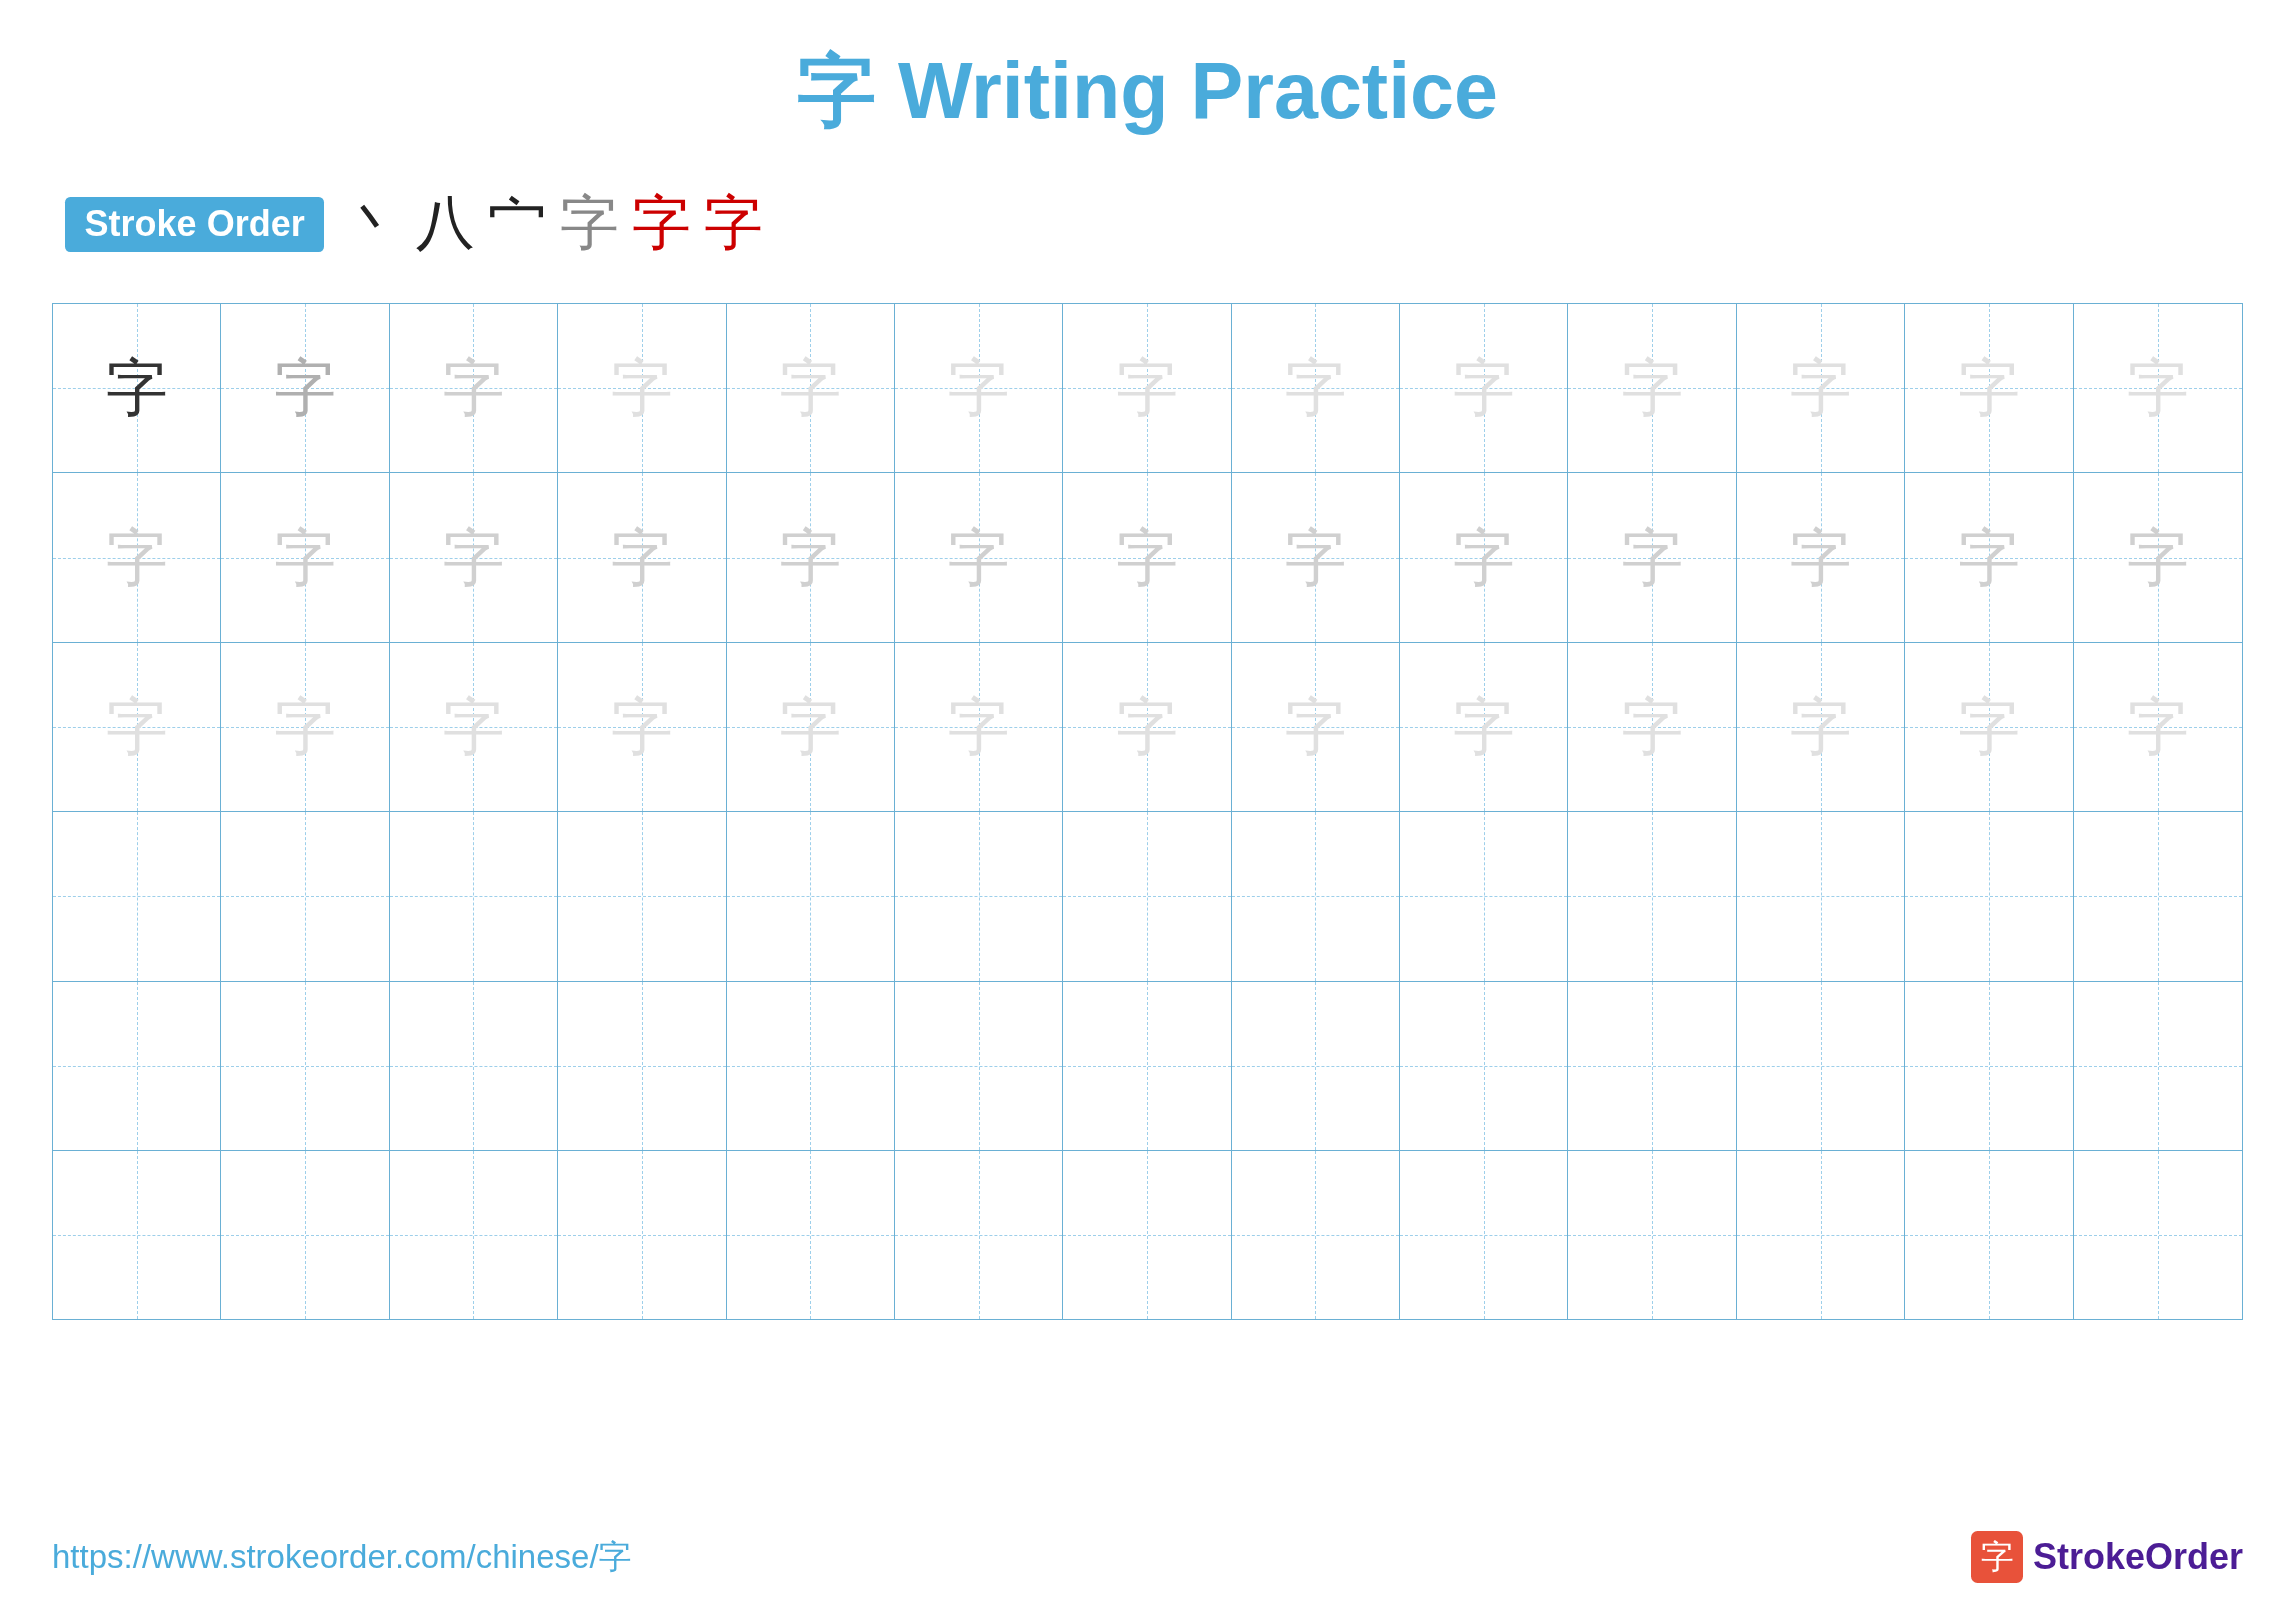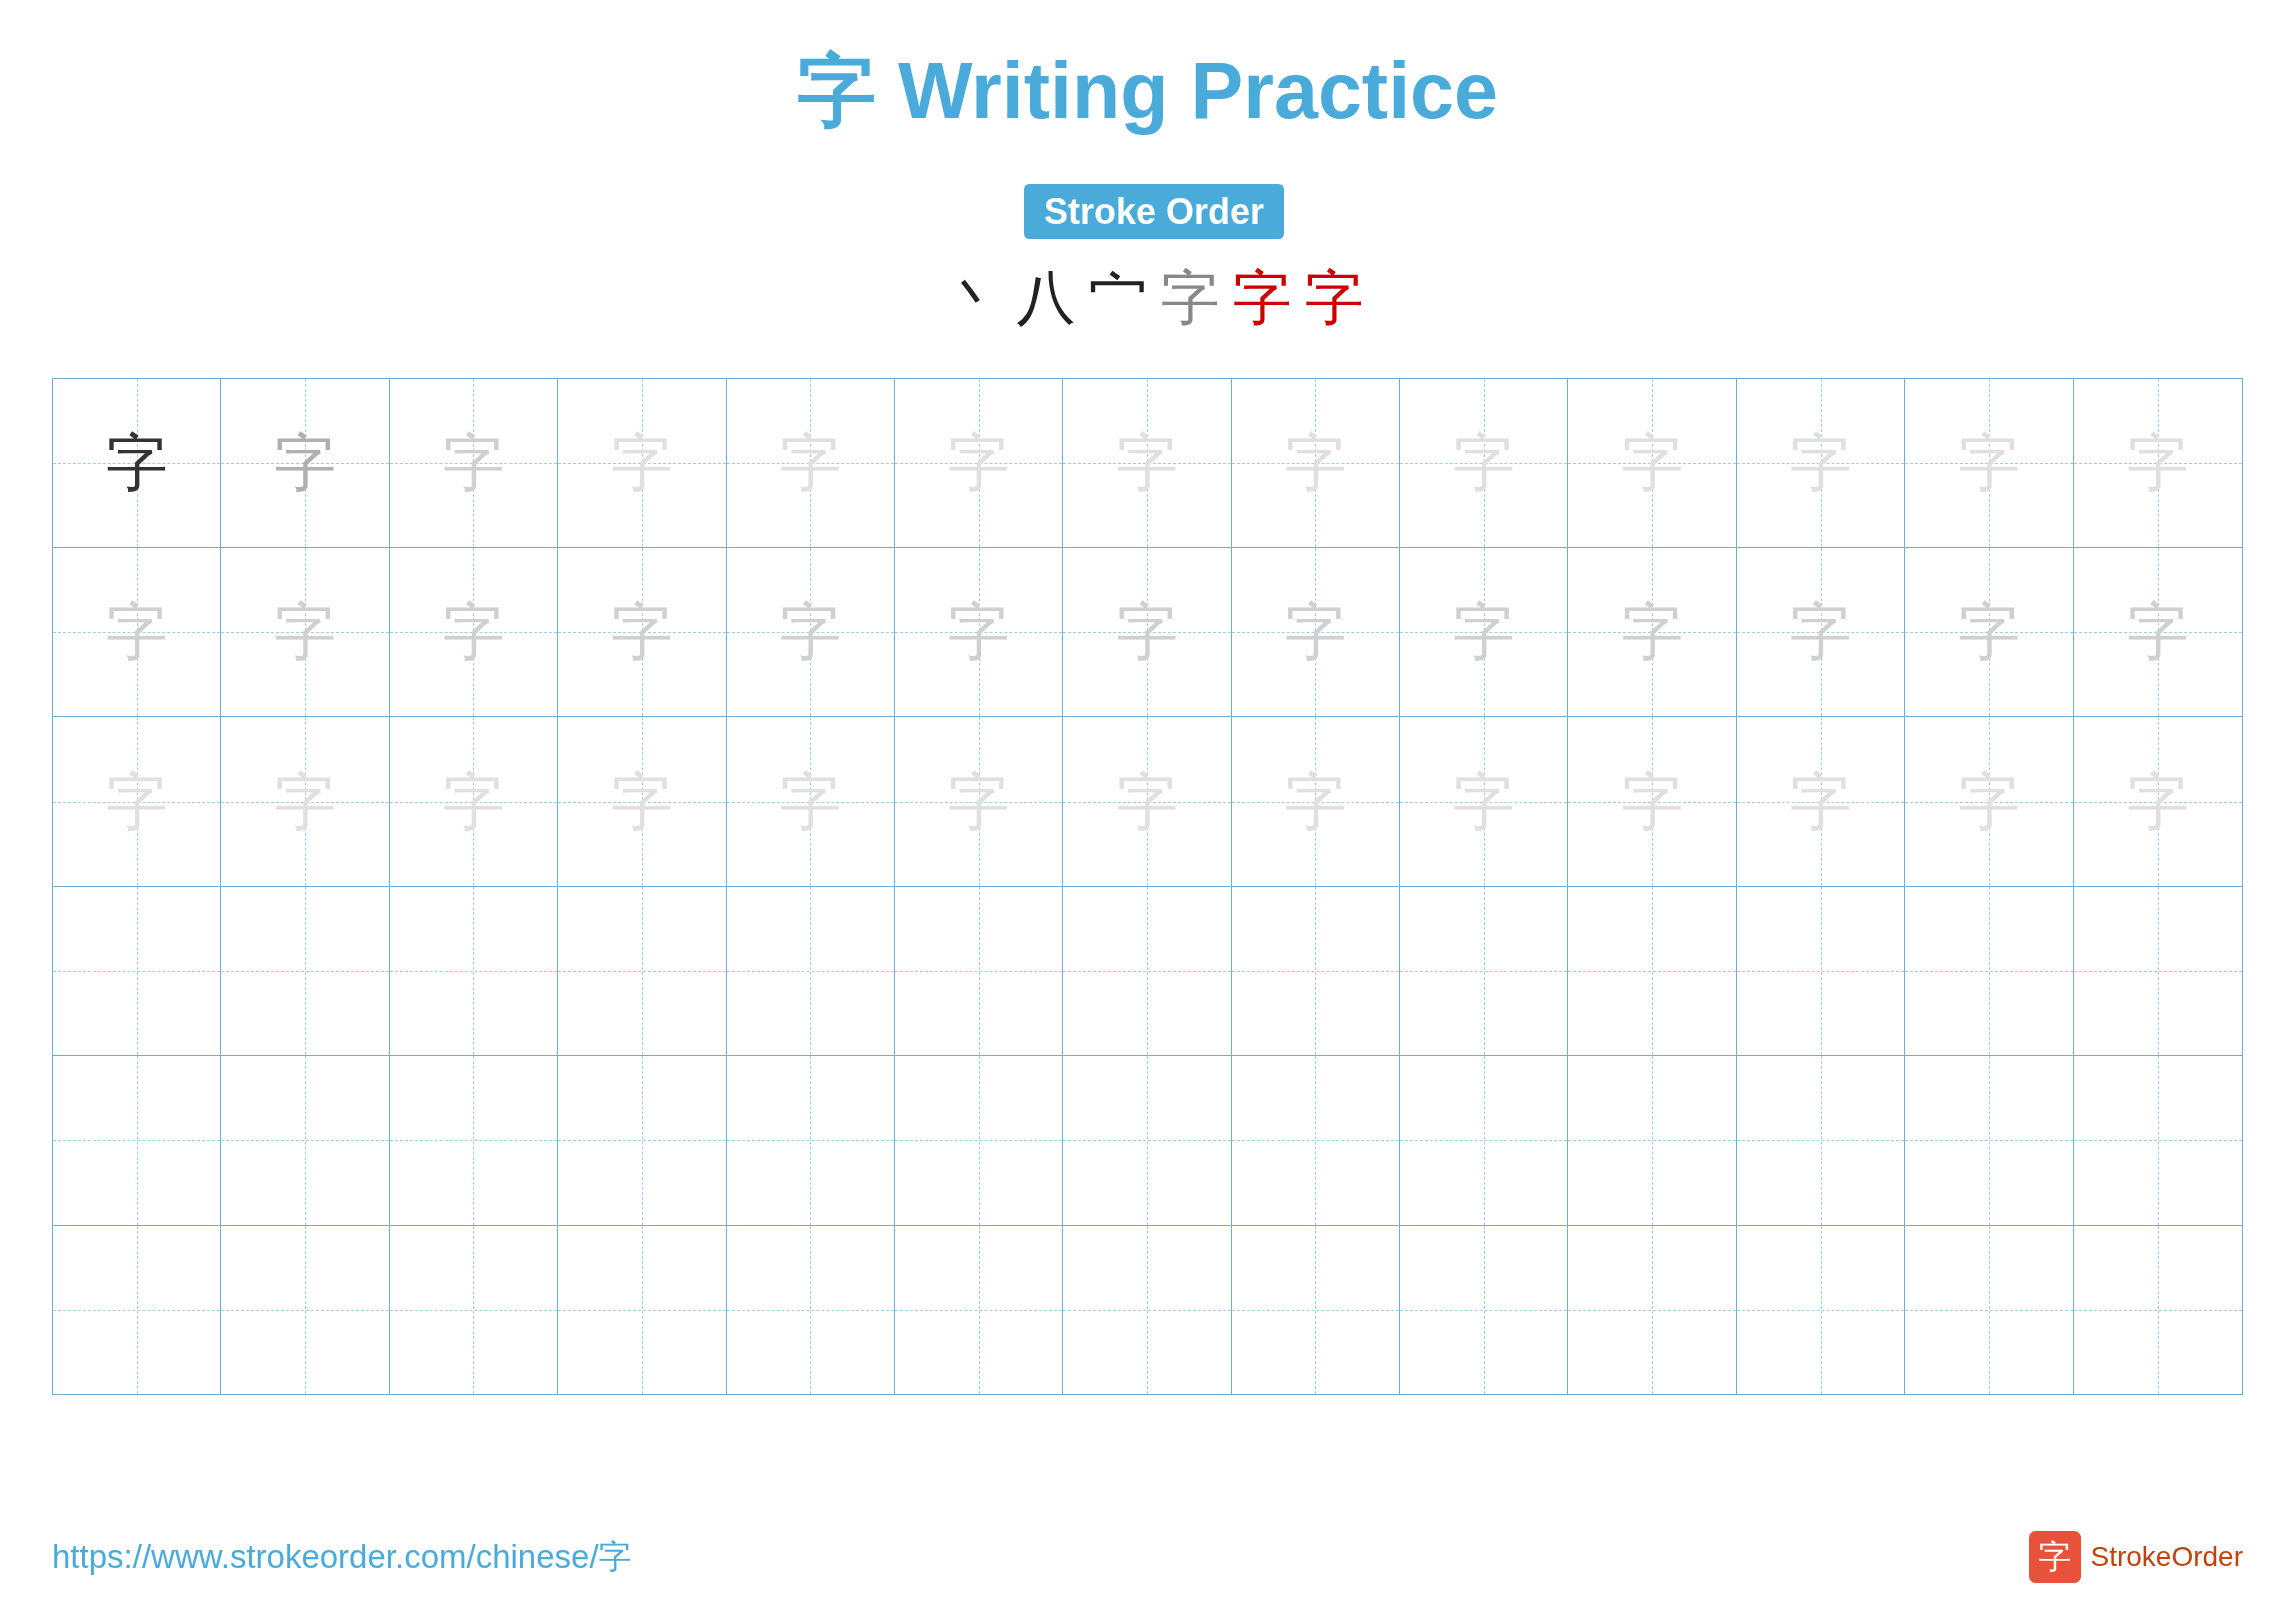--- a/index.html
+++ b/index.html
@@ -20,21 +20,20 @@
       color: #4aabdb;
       margin-bottom: 39px;
     }
 
     .stroke-order-row {
       display: flex;
       align-items: center;
       gap: 19.6px;
       margin-bottom: 39px;
       padding-left: 13px;
-      flex-direction: column;
     }
 
     .stroke-order-badge {
       background: #4aabdb;
       color: white;
       font-size: 36px;
       font-weight: bold;
       padding: 6.5px 19.6px;
       border-radius: 5.2px;
       white-space: nowrap;
@@ -168,23 +167,23 @@
       border-radius: 6.5px;
       display: flex;
       align-items: center;
       justify-content: center;
       color: white;
       font-size: 33px;
       font-family: 'SimSun', serif;
     }
 
     .footer-logo-text {
-      font-size: 28px;
-      font-weight: normal;
-      color: #c2410c;
+      font-size: 36px;
+      font-weight: bold;
+      color: #4c1d95;
     }
   </style>
 </head>
 <body>
 
 <h1 class="page-title">字 Writing Practice</h1>
 
 <div class="stroke-order-row">
   <span class="stroke-order-badge">Stroke Order</span>
   <div class="stroke-sequence">

